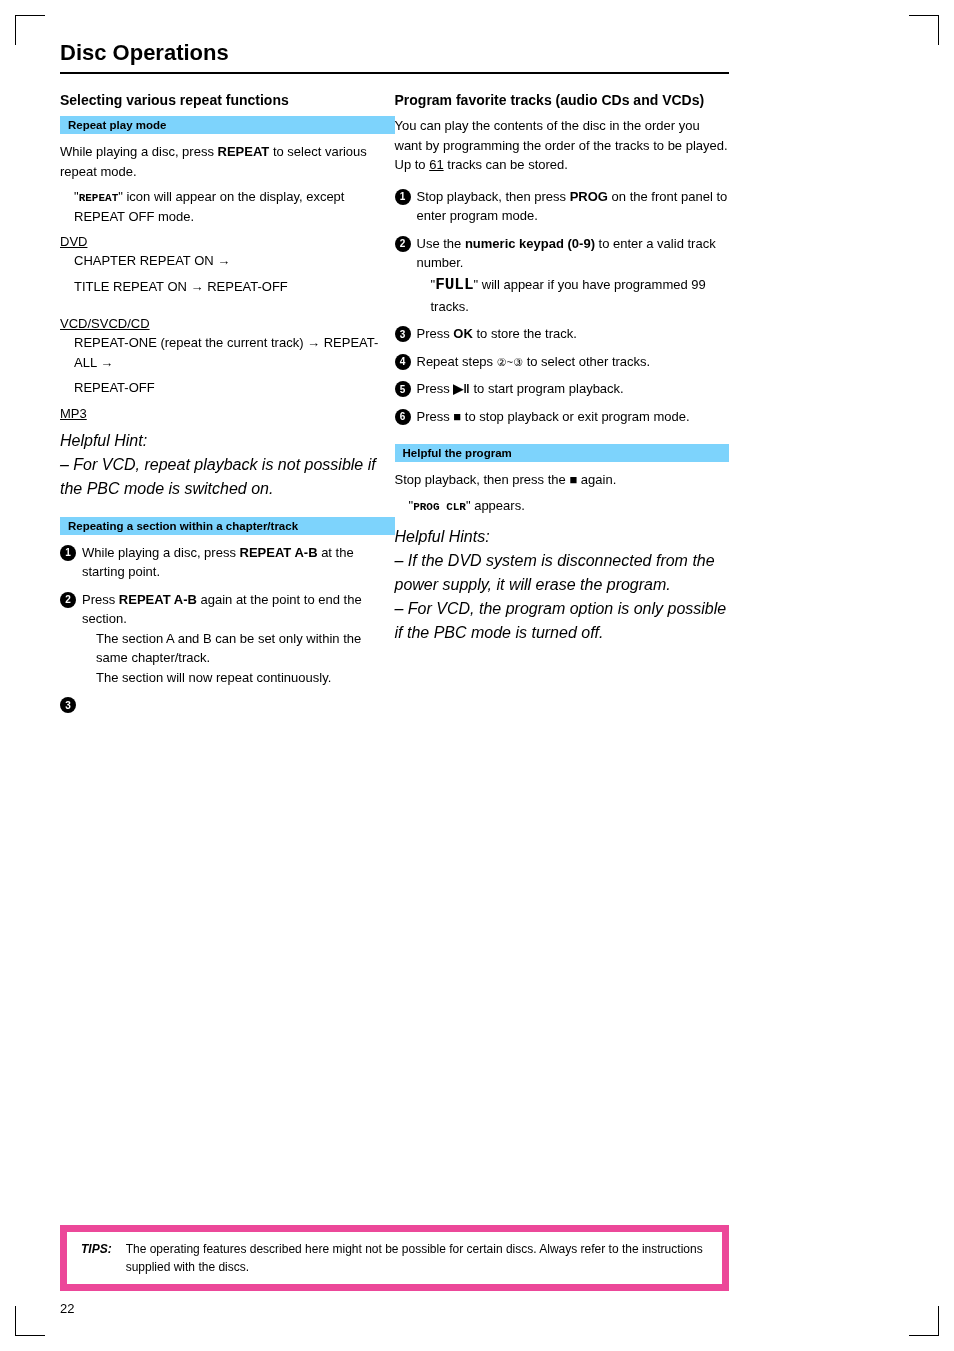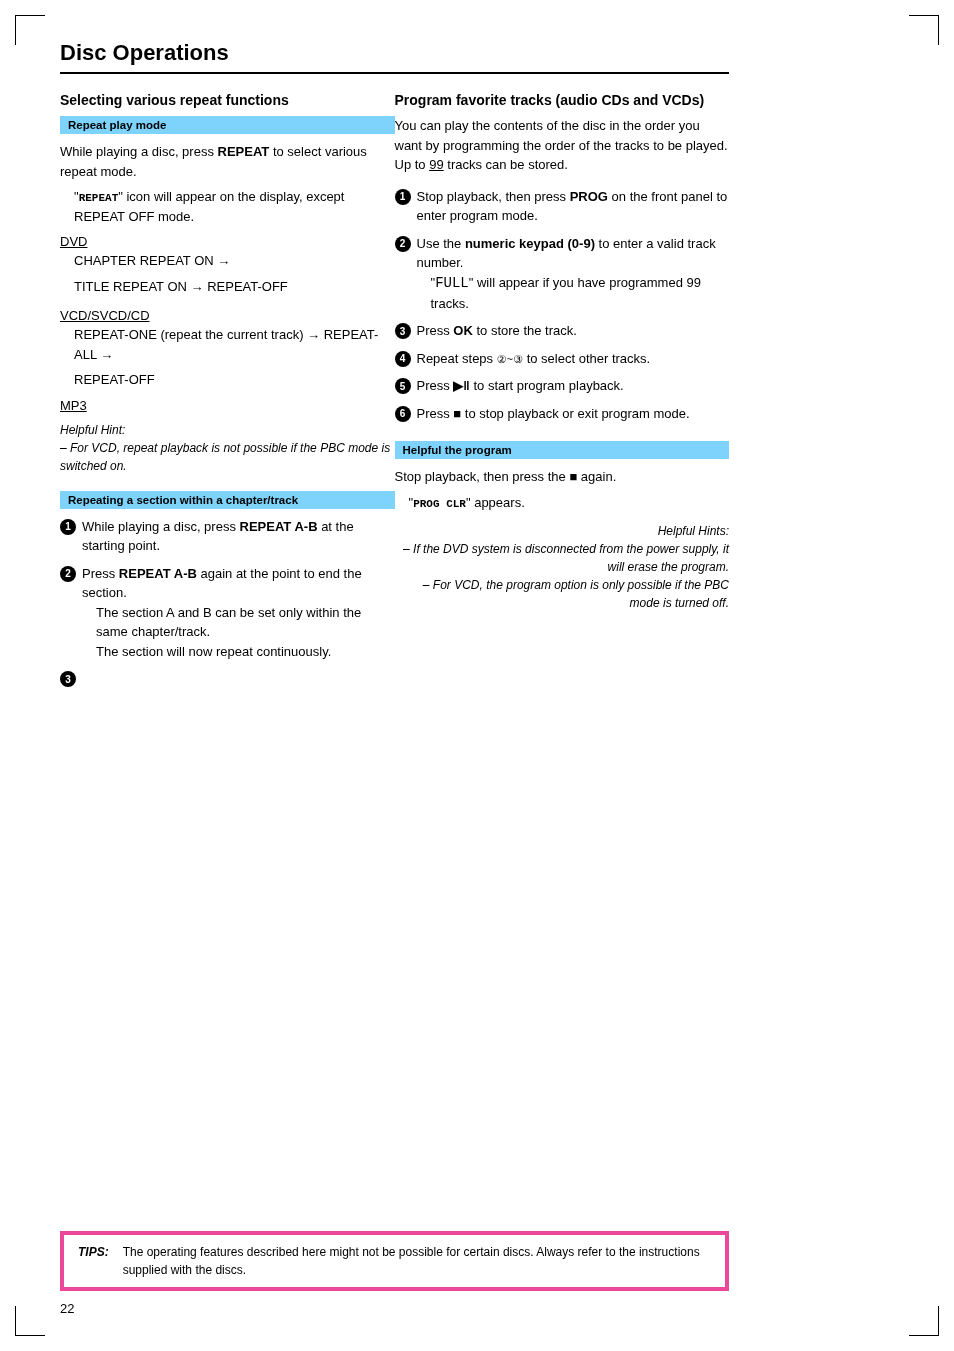--- a/index.html
+++ b/index.html
@@ -114,29 +114,29 @@
 
     
     .label-underline {
       text-decoration: underline;
       display: block;
       margin-bottom: 2px;
     }
 
     .helpful-hint {
       font-style: italic;
-      font-size: 12px;
+      font-size: 16px;
       margin-top: 8px;
       margin-bottom: 8px;
       line-height: 1.5;
     }
 
     
     .tips-box {
-      border: 4px solid #ec4899;
+      border: 7px solid #ec4899;
       padding: 8px 14px;
       display: flex;
       align-items: flex-start;
       margin-top: 30px;
       font-size: 12px;
       line-height: 1.5;
     }
     .tips-label {
       font-weight: bold;
       font-style: italic;
@@ -179,21 +179,21 @@
         <p class="indent">"<b><span style="font-size:11px;font-family:'Courier New',monospace;">REPEAT</span></b>" icon will appear on the display, except REPEAT OFF mode.</p>
 
         <div style="margin-top:8px;">
           <span class="label-underline">DVD</span>
           <div class="indent">
             <p>CHAPTER REPEAT ON →</p>
             <p>TITLE REPEAT ON → REPEAT-OFF</p>
           </div>
         </div>
 
-        <div style="margin-top:12px;">
+        <div style="margin-top:20px;">
           <span class="label-underline">VCD/SVCD/CD</span>
           <div class="indent">
             <p>REPEAT-ONE (repeat the current track) → REPEAT-ALL →</p>
             <p>REPEAT-OFF</p>
           </div>
         </div>
 
         <div style="margin-top:8px;">
           <span class="label-underline">MP3</span>
         </div>
@@ -225,32 +225,32 @@
           </li>
         </ul>
       </div>
 
     </div>
 
     <div class="col-right">
 
       <div class="section-title">Program favorite tracks (audio CDs and VCDs)</div>
 
-      <p style="margin-bottom:12px;">You can play the contents of the disc in the order you want by programming the order of the tracks to be played. Up to <u>99</u> tracks can be stored.</p>
+      <p style="margin-bottom:12px;">You can play the contents of the disc in the order you want by programming the order of the tracks to be played. Up to <u>61</u> tracks can be stored.</p>
 
       <ul class="num-list">
         <li>
           <span class="num-circle">1</span>
           <span>Stop playback, then press <b>PROG</b> on the front panel to enter program mode.</span>
         </li>
         <li>
           <span class="num-circle">2</span>
           <div>
             <span>Use the <b>numeric keypad (0-9)</b> to enter a valid track number.</span><br>
-            <span class="indent" style="display:block;">"<span style="font-family:'Courier New',monospace;font-weight:normal;font-size:14px;">FULL</span>" will appear if you have programmed 99 tracks.</span>
+            <span class="indent" style="display:block;">"<span style="font-family:'Courier New',monospace;font-weight:bold;font-size:16px;">FULL</span>" will appear if you have programmed 99 tracks.</span>
           </div>
         </li>
         <li>
           <span class="num-circle">3</span>
           <span>Press <b>OK</b> to store the track.</span>
         </li>
         <li>
           <span class="num-circle">4</span>
           <span>Repeat steps <span style="font-family:'Courier New',monospace;font-size:11px;">②~③</span> to select other tracks.</span>
         </li>
@@ -262,21 +262,21 @@
           <span class="num-circle">6</span>
           <span>Press <b>■</b> to stop playback or exit program mode.</span>
         </li>
       </ul>
 
       <div class="section-block" style="margin-top:18px;">
         <span class="subsection-bar">Helpful the program</span>
         <p>Stop playback, then press the <b>■</b> again.</p>
         <p class="indent">"<span style="font-family:'Courier New',monospace;font-weight:bold;font-size:11px;">PROG CLR</span>" appears.</p>
 
-        <div class="helpful-hint" style="margin-top:10px;text-align:right;">
+        <div class="helpful-hint" style="margin-top:10px;">
           <i>Helpful Hints:</i><br>
           <i>– If the DVD system is disconnected from the power supply, it will erase the program.</i><br>
           <i>– For VCD, the program option is only possible if the PBC mode is turned off.</i>
         </div>
       </div>
 
     </div>
 
   </div>
 

